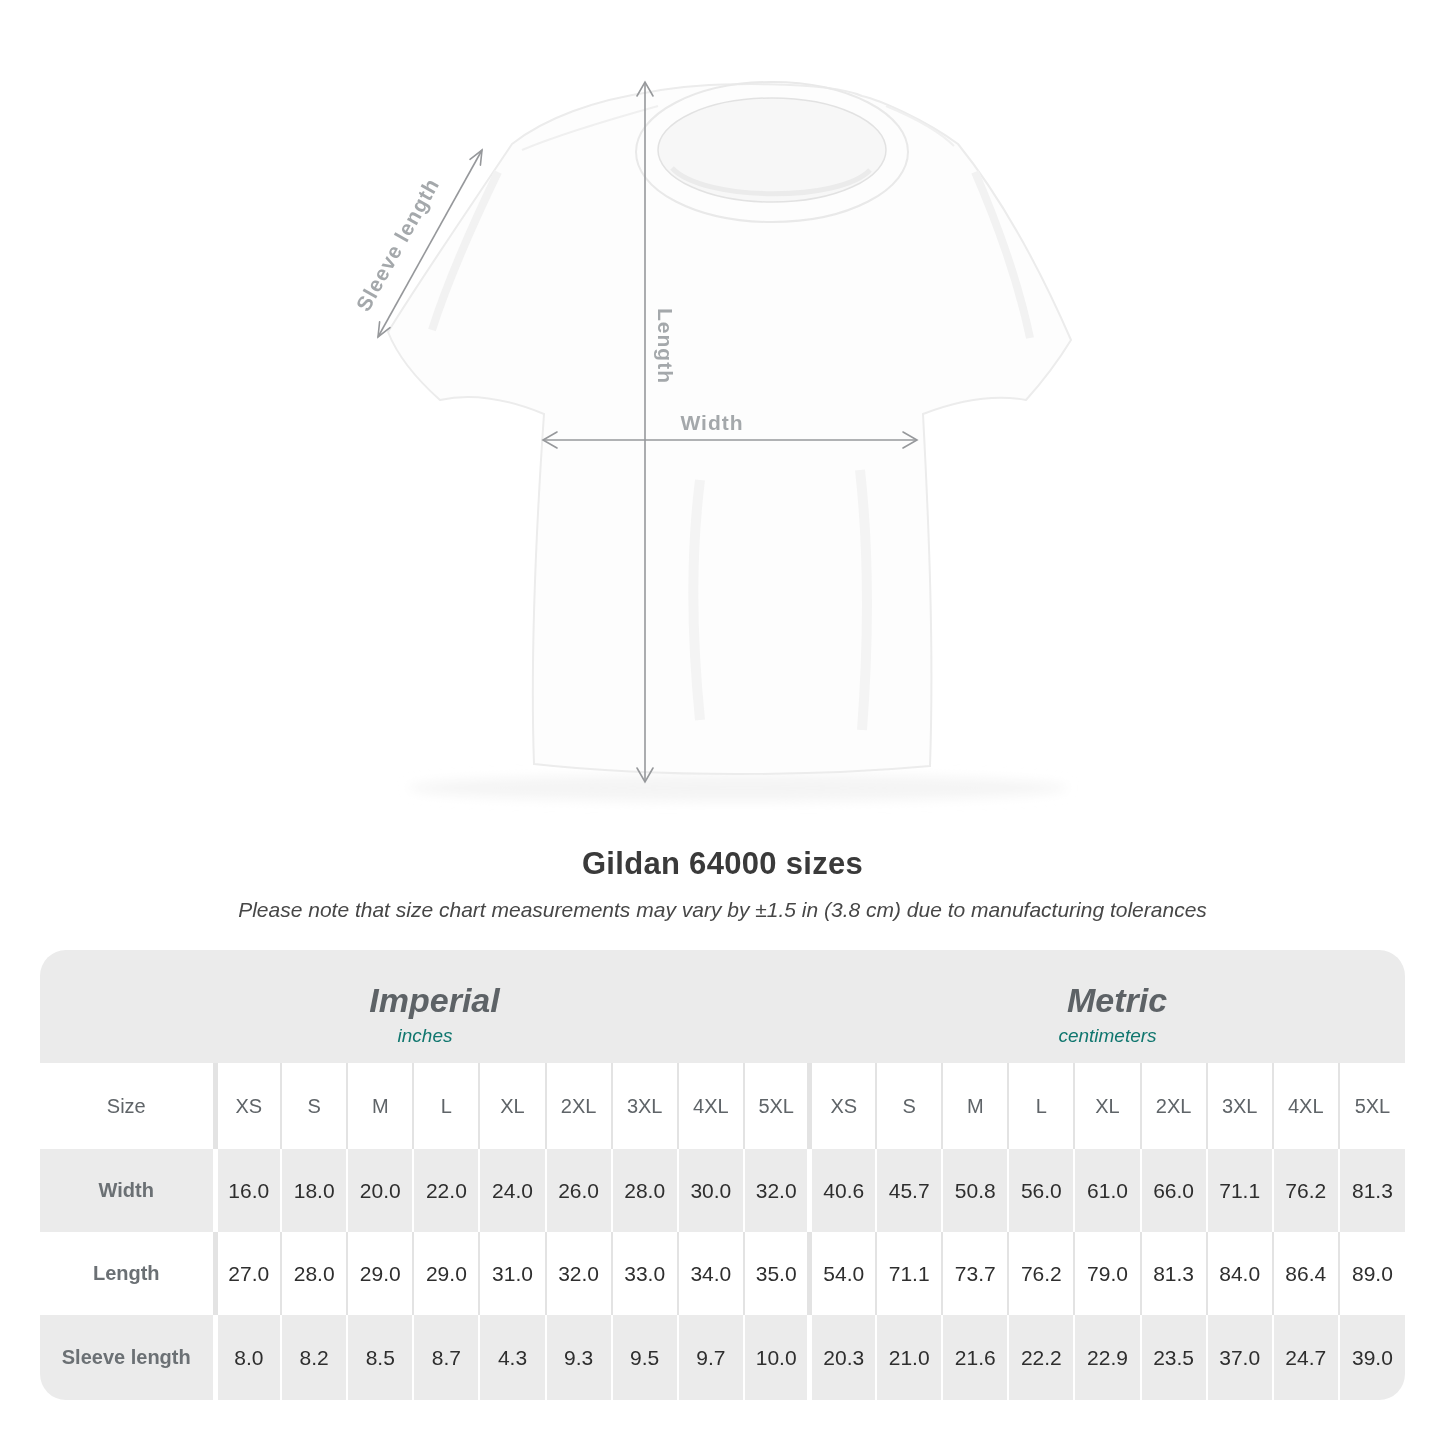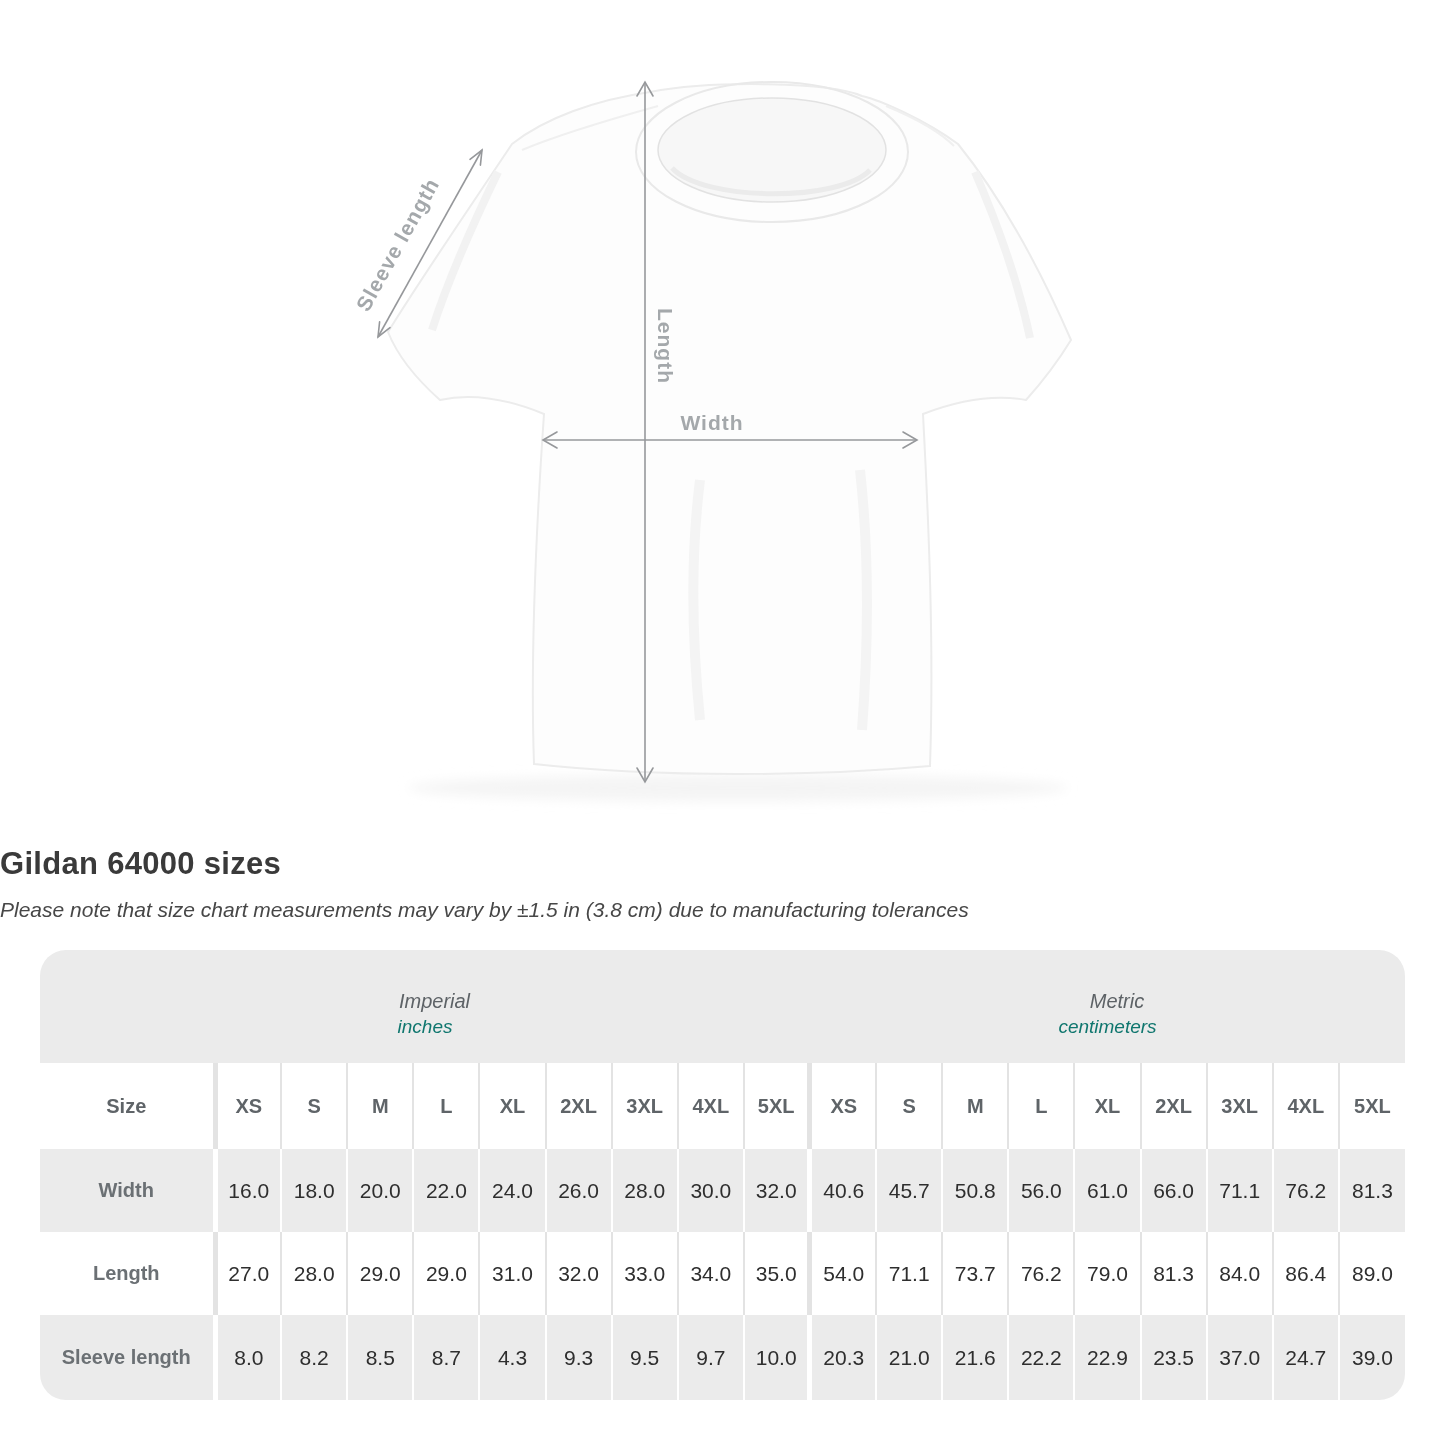--- a/index.html
+++ b/index.html
@@ -8,25 +8,25 @@
     font-family:"Liberation Sans",sans-serif;overflow:hidden;
   }
   
   #diagram-svg{position:absolute;left:0;top:0;width:1445px;height:840px;}
   .arrow-line{stroke:#96989b;stroke-width:1.6;fill:none;}
   .arrow-head{stroke:#96989b;stroke-width:1.6;fill:none;stroke-linecap:round;}
   .dim-label{fill:#a4a8ab;font-family:"Liberation Sans",sans-serif;font-weight:bold;
              font-size:21px;letter-spacing:1px;}
   
   .chart-title{
-    position:absolute;left:0;top:846px;width:100%;
+    position:absolute;left:0;top:846px;width:100%;text-align:center;
     font-size:31px;font-weight:bold;color:#3a3a3a;letter-spacing:.3px;
   }
   .chart-note{
-    position:absolute;left:0;top:898px;width:100%;
+    position:absolute;left:0;top:898px;width:100%;text-align:center;
     font-size:21px;font-style:italic;color:#474747;
   }
   
   .table-wrap{
     position:absolute;left:40px;top:950px;width:1365px;height:450px;
     border-radius:26px;overflow:hidden;background:#ffffff;
   }
   table.size-table{
     width:100%;height:100%;border-collapse:collapse;table-layout:fixed;
   }
@@ -36,23 +36,23 @@
   tr.r-band{height:113px;}
   tr.r-head{height:86px;}
   tr.r-w{height:83px;}
   tr.r-l{height:83px;}
   tr.r-s{height:85px;}
   tr.r-band td{background:#ebebeb;border:none;}
   tr.gray td{background:#ebebeb;border-left:2px solid #ffffff;}
   tr.light td{background:#ffffff;border-left:2px solid #e3e3e3;}
   tr.gray td:first-child, tr.light td:first-child{border-left:none;}
   td.group-start{border-left-width:5px !important;}
-  td.col-head{font-weight:bold;color:#5f6468;font-size:20px;margin-top:46px;}
+  td.col-head{font-weight:normal;color:#5f6468;font-size:20px;margin-top:46px;}
   td.row-label{font-weight:bold;color:#6b7074;font-size:20px;}
-  .group-title{font-size:20px;font-weight:normal;font-style:italic;color:#5d6266;
+  .group-title{font-size:34px;font-weight:bold;font-style:italic;color:#5d6266;
                padding-top:14px;line-height:1.35;padding-left:19px;}
   .group-unit{font-size:19px;font-style:italic;color:#0f766e;line-height:1.3;}
 </style>
 </head>
 <body>
 
 <div id="canvas">
 
   <svg id="diagram-svg" viewBox="0 0 1445 840">
     <defs>

